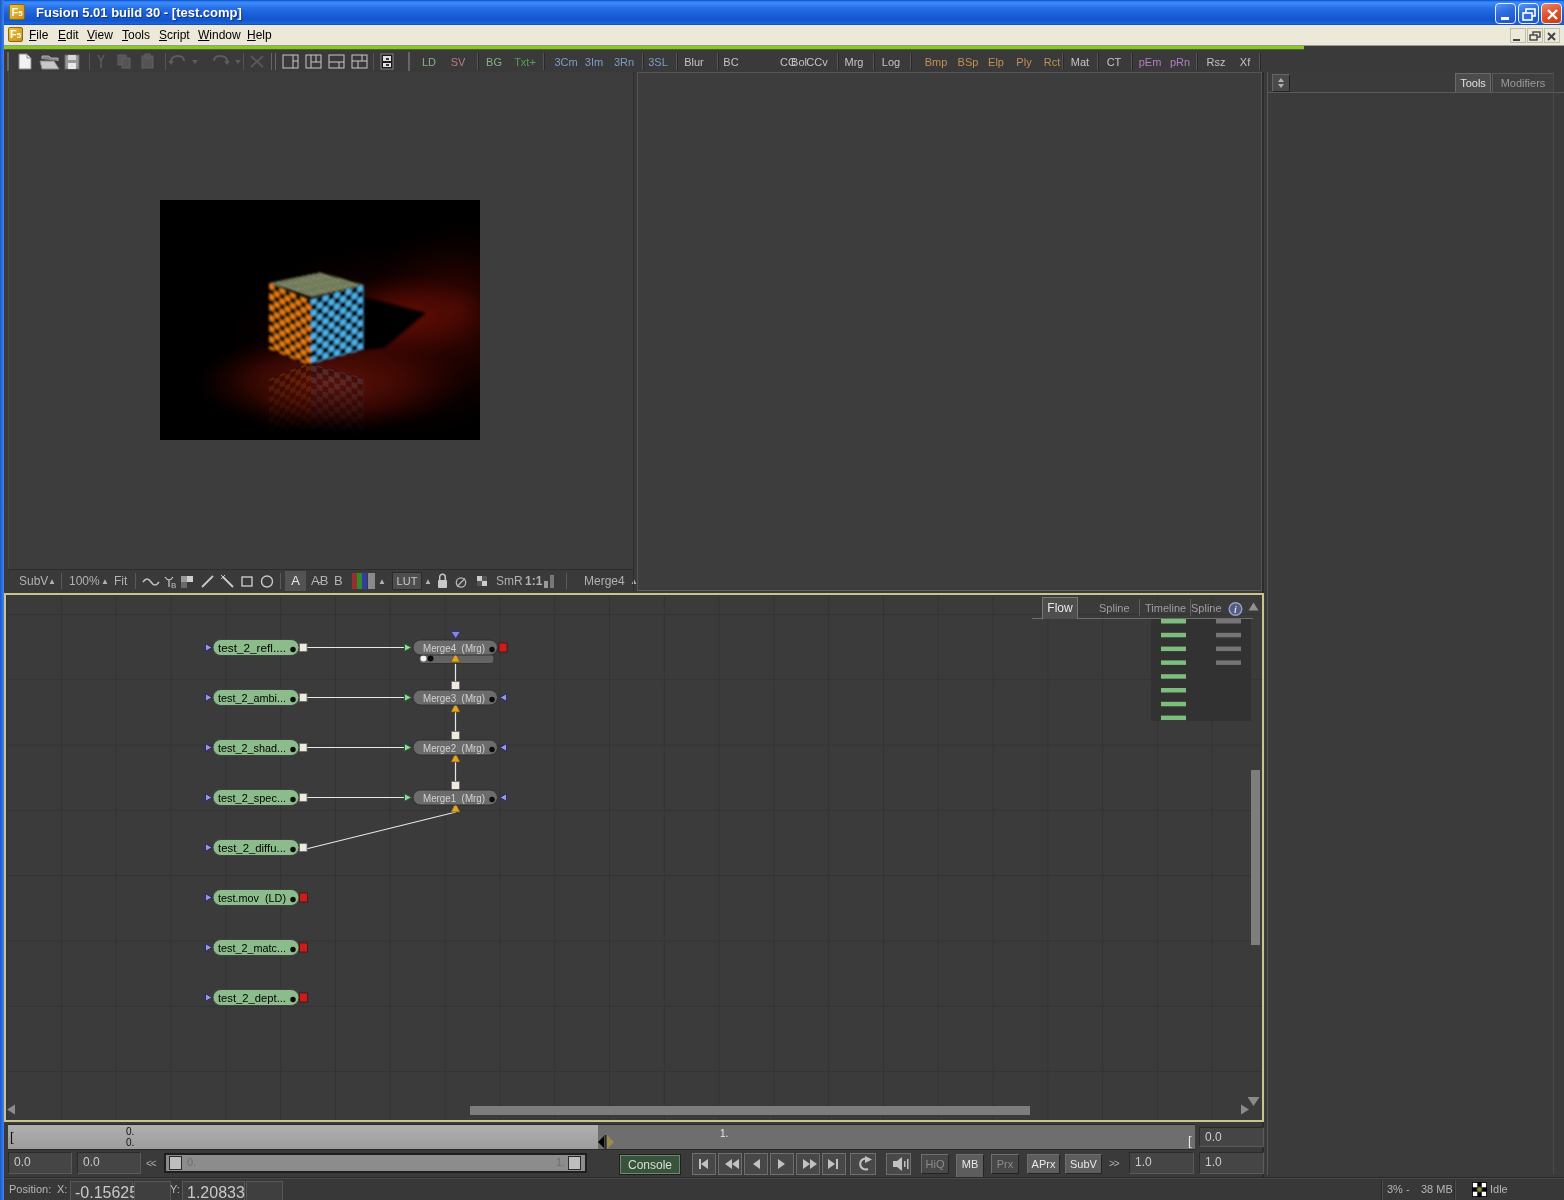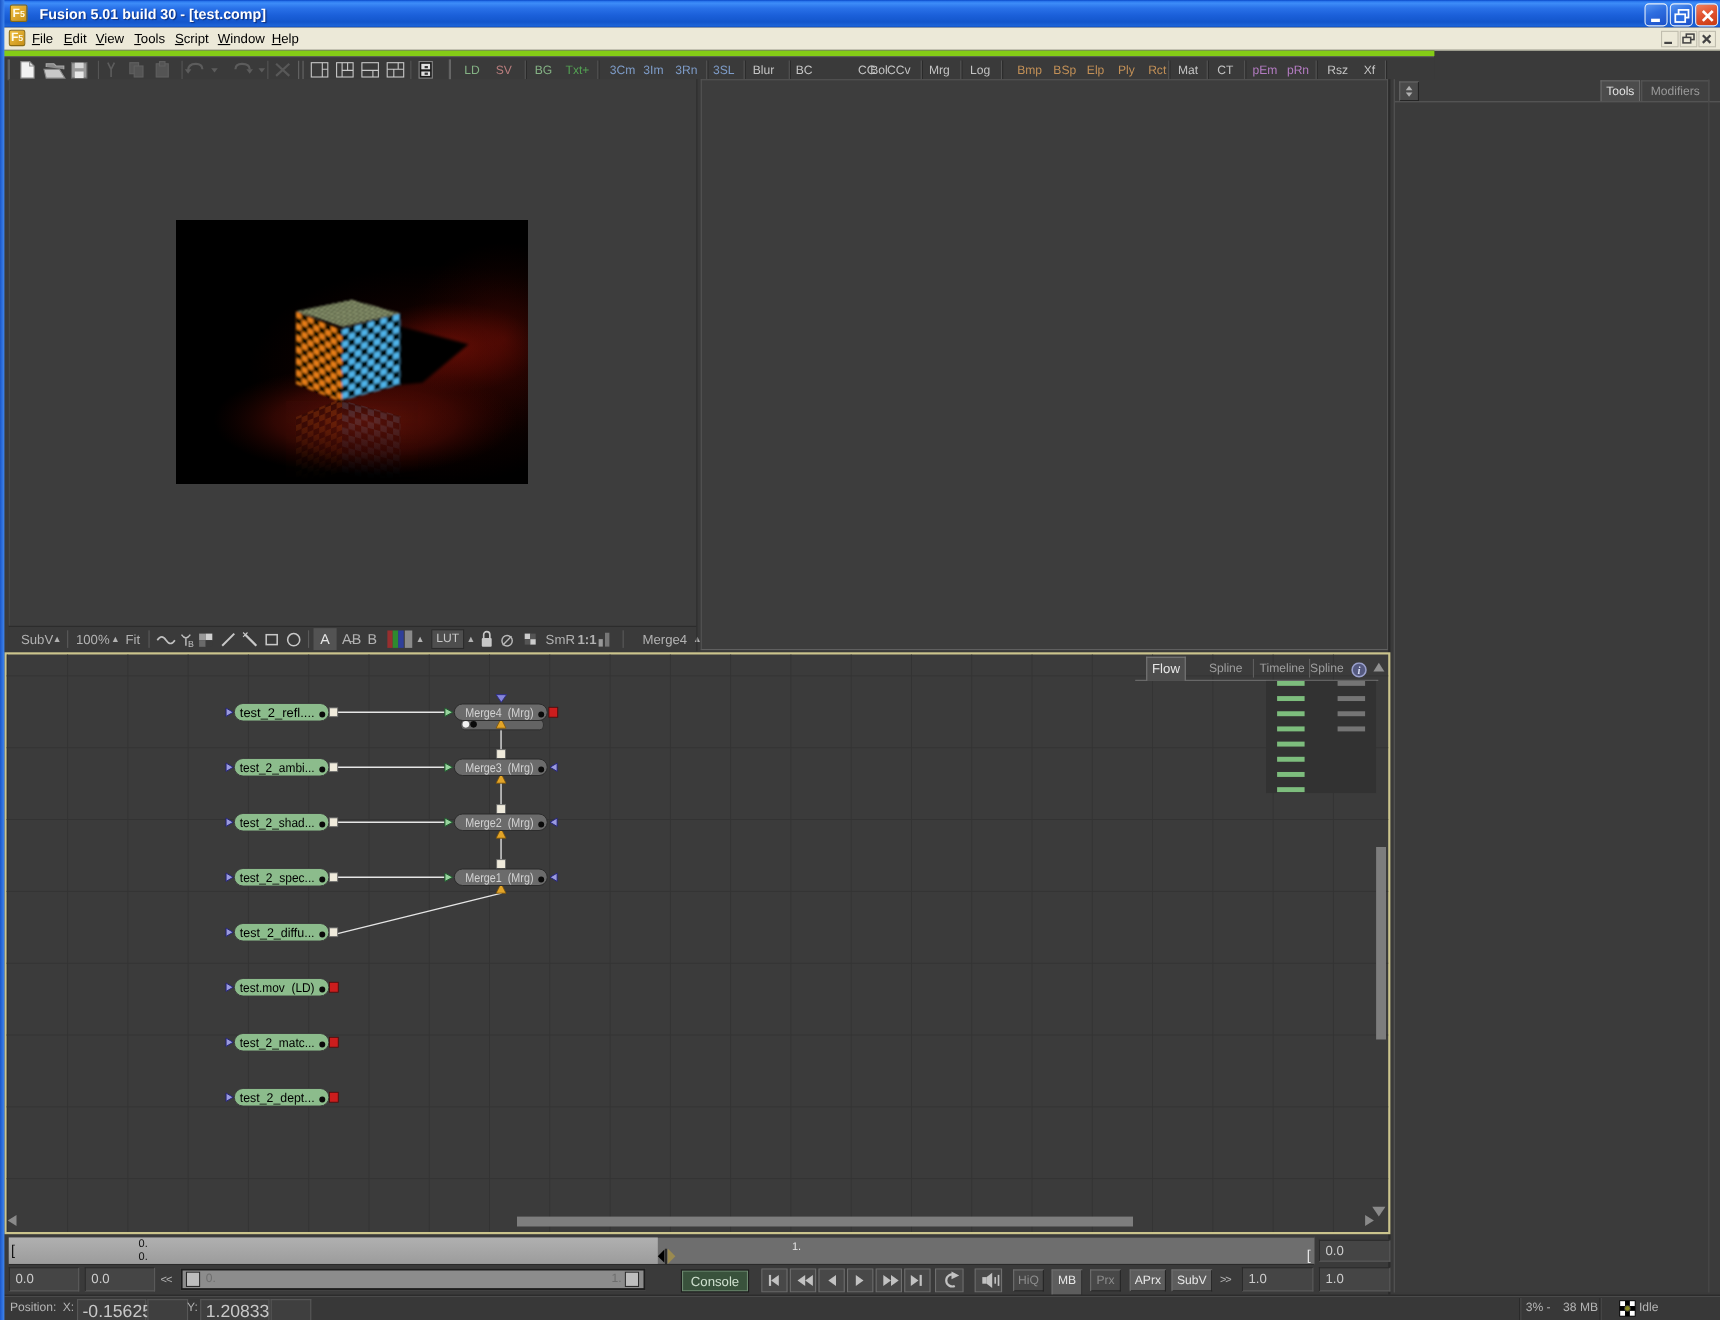--- a/index.html
+++ b/index.html
@@ -22,21 +22,21 @@
 .winbtn svg { position:absolute; left:0; top:0; }
 
 #menubar { left:0; top:25px; width:1564px; height:21px; background:#ece9d8;
   border-bottom:1px solid #9a9a8a; }
 #menubar .mi { position:absolute; top:3px; font-size:12px; color:#000; }
 #menubar .mi u { text-decoration:underline; }
 .mdibtn { position:absolute; top:3px; width:16px; height:15px; background:#ece9d8;
   border:1px solid #c0bdae; color:#3a3a3a; }
 
 #toolbar { left:0; top:46px; width:1304px; height:26px; background:#3a3a3a;
-  border-top:5px solid #84cc16; box-shadow:inset 0 1px 0 #565656; }
+  border-top:3px solid #84cc16; box-shadow:inset 0 1px 0 #565656; }
 #toolbar .sep { position:absolute; top:4px; width:1px; height:17px; background:#555; box-shadow:1px 0 0 #2a2a2a; }
 #toolbar .dsep { position:absolute; top:3px; width:2px; height:19px; border-left:1px solid #666; border-right:1px solid #666; }
 #toolbar .lbl { position:absolute; top:7px; font-size:11px; transform:translateX(-50%); white-space:nowrap; }
 .c-gray { color:#c4c4c4; } .c-green { color:#84b284; } .c-pink { color:#b87d7d; }
 .c-green2 { color:#53a053; } .c-blue { color:#7e9cc8; } .c-tan { color:#c29057;padding-left:16px; }
 .c-purp { color:#b47cc2; }
 
 #lviewer { left:8px; top:72px; width:625px; height:497px; background:#3d3d3d;
   border-left:1px solid #4a4a4a; }
 #lvtoolbar { left:8px; top:569px; width:625px; height:23px; background:#3a3a3a;

